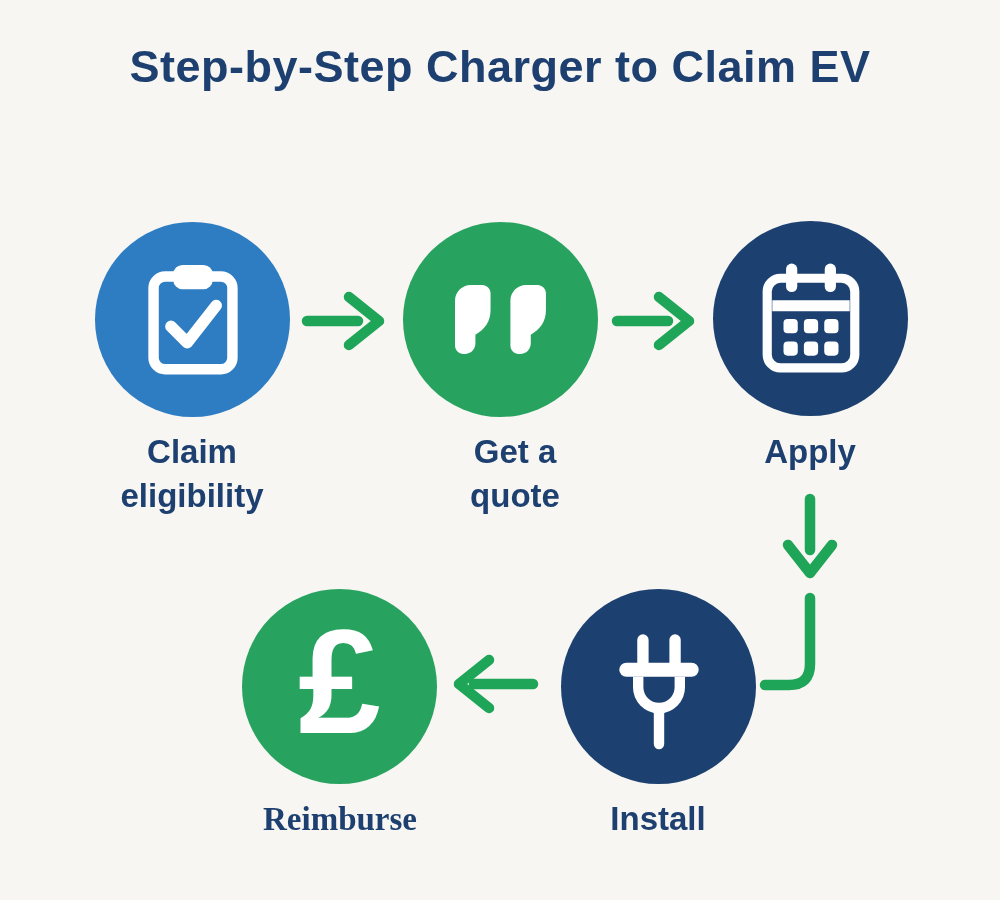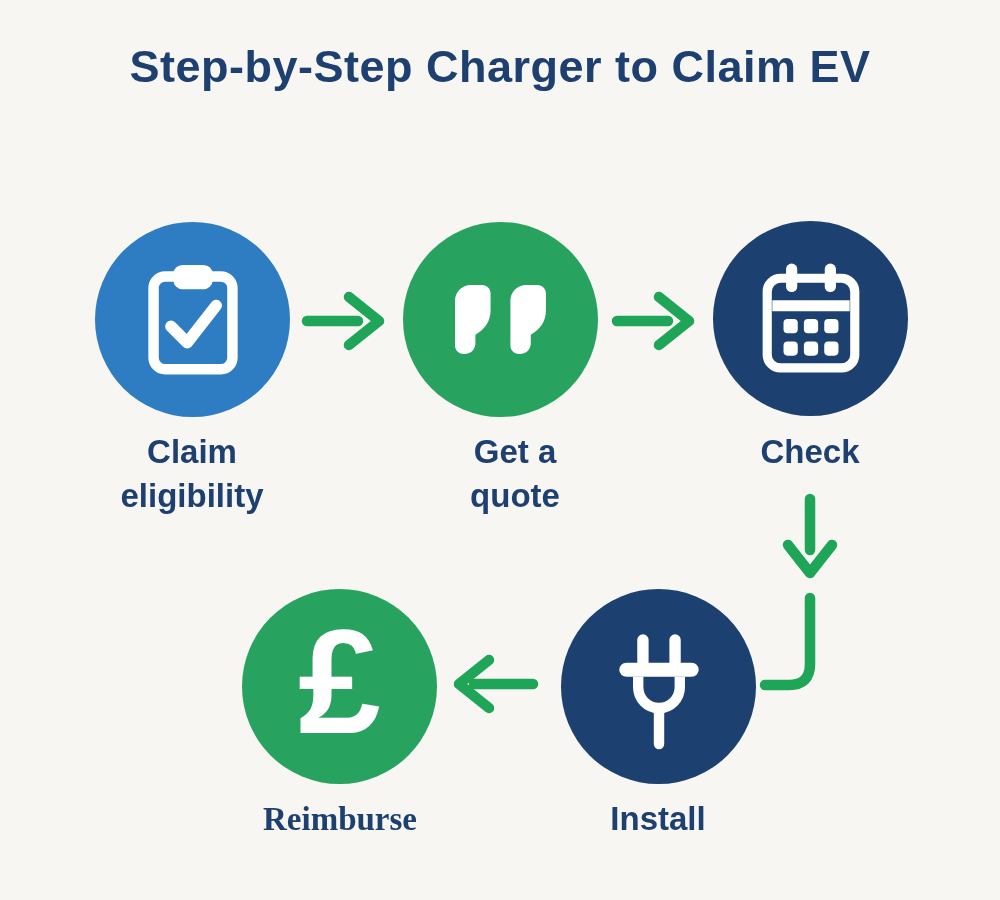--- a/index.html
+++ b/index.html
@@ -127,21 +127,21 @@
         <rect class="st" x="7" y="15" width="86" height="88" rx="13" stroke-width="9"></rect>
         <path class="st" d="M12 42 H88" stroke-width="11"></path>
         <rect class="fl" x="23" y="55" width="14" height="14" rx="4"></rect>
         <rect class="fl" x="43" y="55" width="14" height="14" rx="4"></rect>
         <rect class="fl" x="63" y="55" width="14" height="14" rx="4"></rect>
         <rect class="fl" x="23" y="77" width="14" height="14" rx="4"></rect>
         <rect class="fl" x="43" y="77" width="14" height="14" rx="4"></rect>
         <rect class="fl" x="63" y="77" width="14" height="14" rx="4"></rect>
       </svg>
     </div>
-    <div class="step-label l-apply">Check</div>
+    <div class="step-label l-apply">Apply</div>
   </div>
 
   <div>
     <div class="circle c-install" style="background: rgb(28, 65, 112);">
       <svg class="plug-icon" width="104" height="116" viewBox="0 0 110 122">
         <path class="st" d="M38 6 V32" stroke-width="12" stroke-linecap="round"></path>
         <path class="st" d="M72 6 V32" stroke-width="12" stroke-linecap="round"></path>
         <rect class="fl" x="13" y="30" width="84" height="15" rx="7.5"></rect>
         <path class="st" d="M33 45 V56 A22 22 0 0 0 77 56 V45" stroke-width="11"></path>
         <path class="st" d="M55 80 V116" stroke-width="11" stroke-linecap="round"></path>

